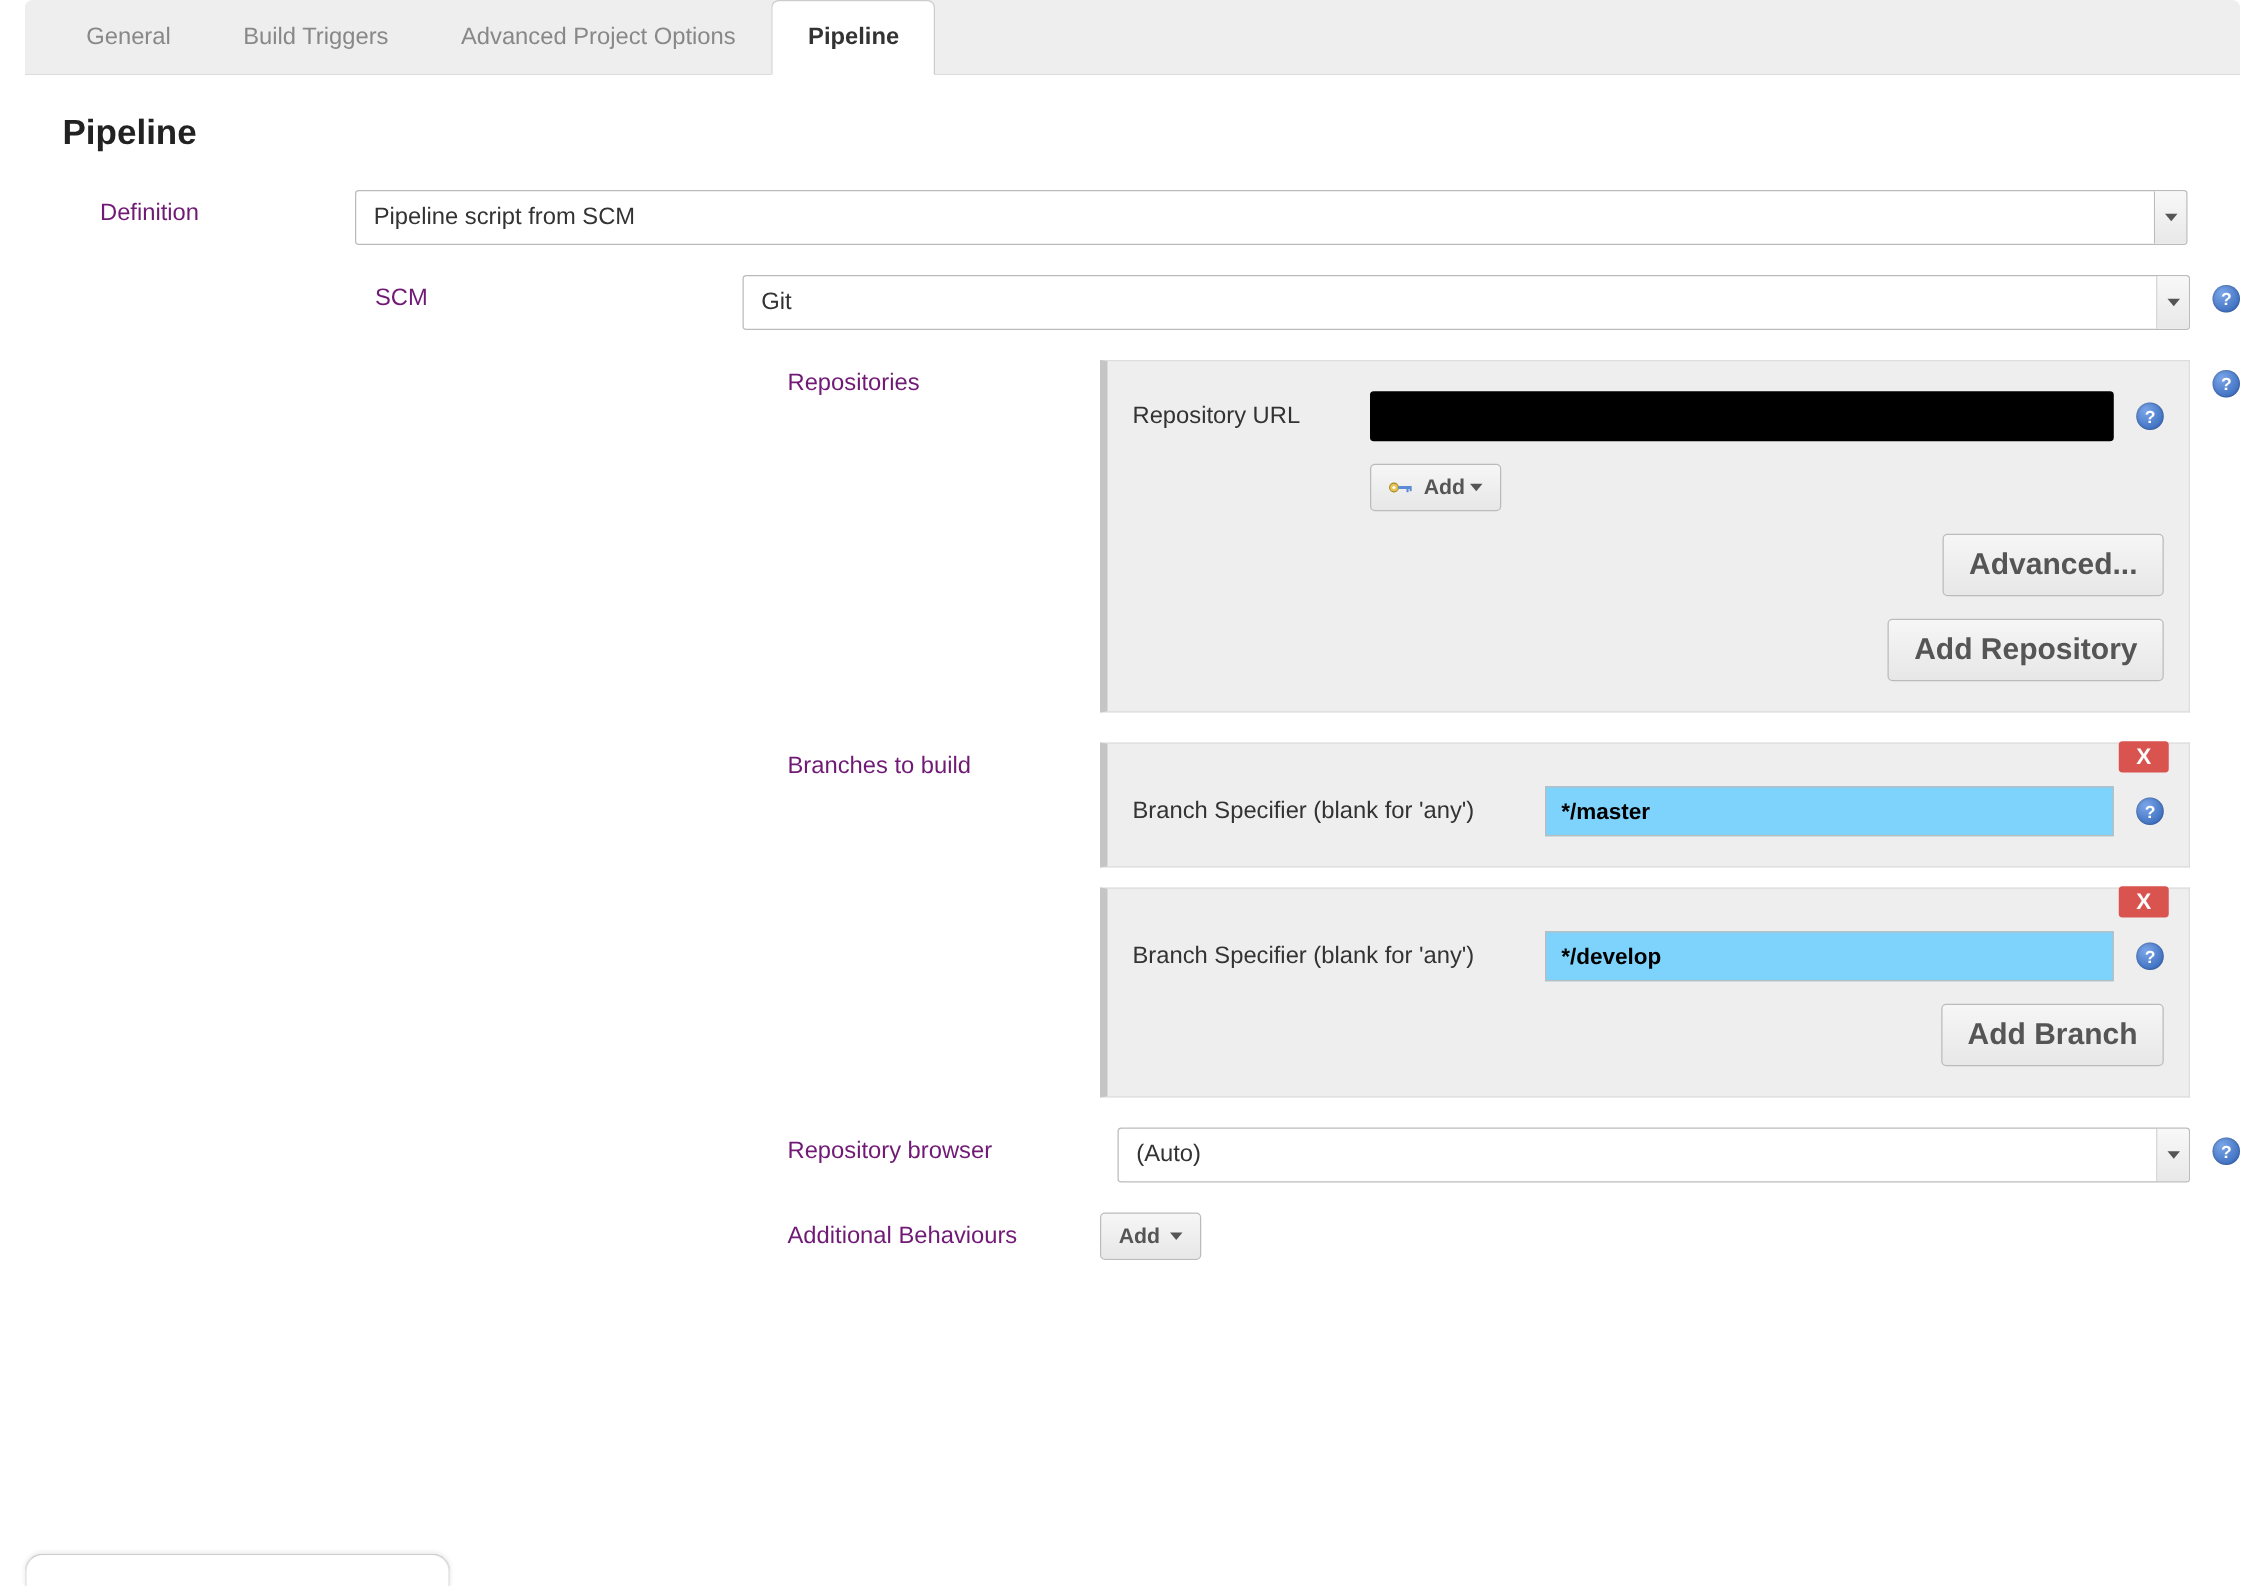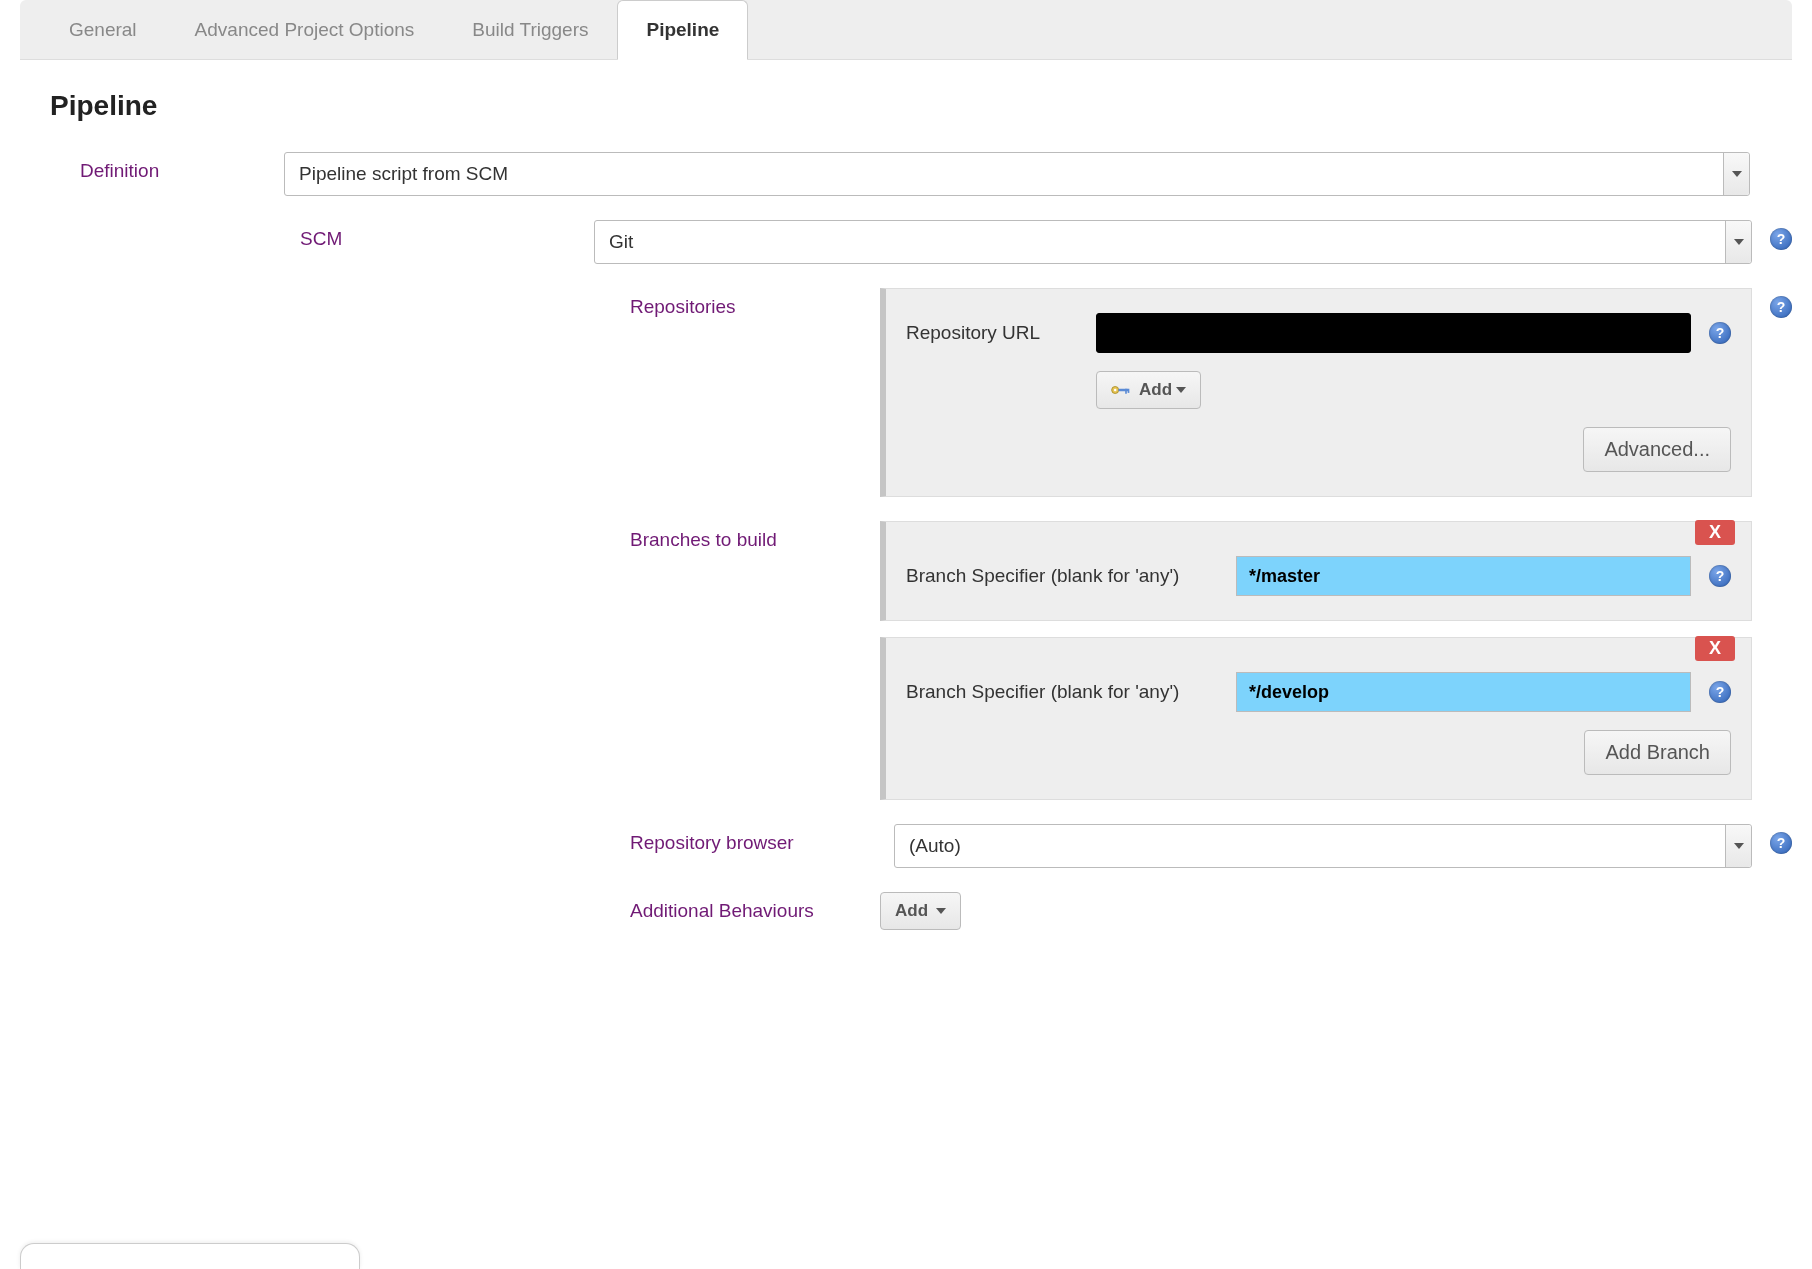--- a/index.html
+++ b/index.html
@@ -167,23 +167,23 @@
     background: linear-gradient(#f8f8f8,#e8e8e8);
     display: flex; align-items: center; justify-content: center;
     border-radius: 0 3px 3px 0;
   }
 
   .btn {
     background: linear-gradient(#f6f6f6,#e7e7e7);
     border: 1px solid #bbb;
     border-radius: 4px;
     padding: 10px 20px;
-    font-size: 20px;
+    font-size: 24px;
     color: #555;
-    font-weight: 400;
+    font-weight: 700;
     cursor: pointer;
     display: inline-flex;
     align-items: center;
     gap: 8px;
   }
   .btn.small { padding: 8px 14px; font-size: 17px; font-weight: 600; }
   .btn-row-right { display: flex; justify-content: flex-end; margin-top: 18px; }
 
   .key-svg { width: 20px; height: 14px; }
 
@@ -214,22 +214,22 @@
 
   .spacer40 { width: 40px; flex: 0 0 40px; }
 </style>
 </head>
 <body>
 
 <div class="page">
 
   <div class="tabs">
     <div class="tab">General</div>
+    <div class="tab">Build Triggers</div>
     <div class="tab">Advanced Project Options</div>
-    <div class="tab">Build Triggers</div>
     <div class="tab active">Pipeline</div>
   </div>
 
   <div class="section-title">Pipeline</div>
 
   <div class="form-row">
     <div class="label-col">Definition</div>
     <div class="control-col" style="max-width:1480px;">
       <div class="select-wrap">
         <span>Pipeline script from SCM</span>
@@ -272,20 +272,23 @@
               <rect x="17" y="5.5" width="2" height="6" fill="#5b8bd6"></rect>
               <rect x="20" y="5.5" width="2" height="5" fill="#5b8bd6"></rect>
             </svg>
             <span>Add</span>
             <span class="caret-down" style="margin-left:-4px;"></span>
           </button>
         </div>
         <div class="btn-row-right">
           <button class="btn">Advanced...</button>
         </div>
+        <div class="btn-row-right">
+          <button class="btn">Add Repository</button>
+        </div>
       </div>
       <div class="help-icon">?</div>
     </div>
   </div>
 
   <div class="form-row">
     <div class="label-col indent2" style="width:860px;">Branches to build</div>
     <div class="control-col" style="flex-direction:column;">
 
       <div style="display:flex; width:100%;">

